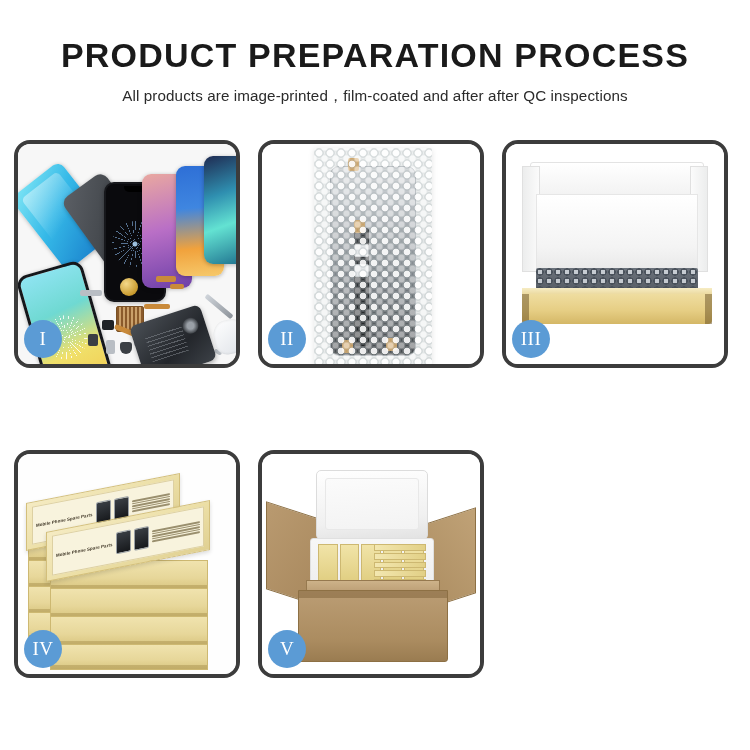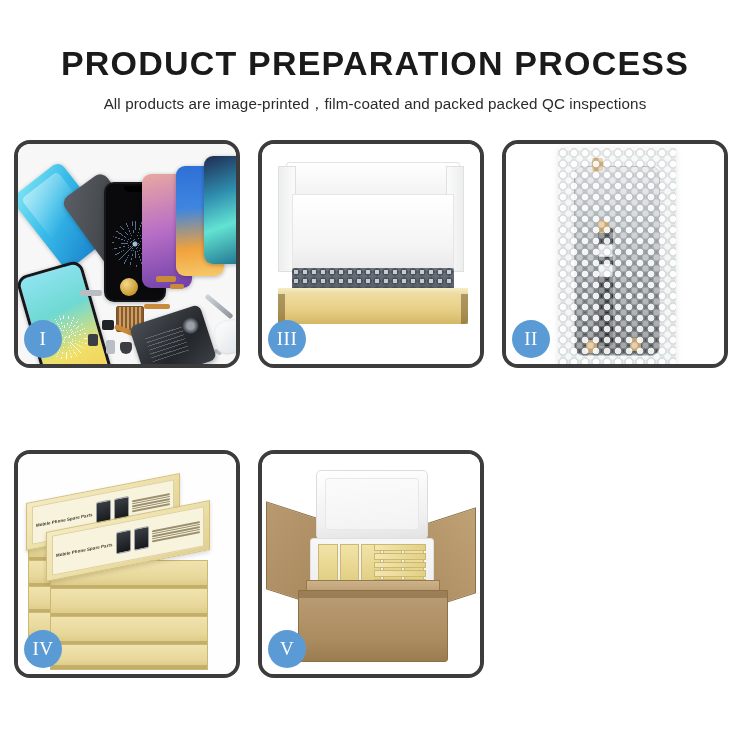--- a/index.html
+++ b/index.html
@@ -21,21 +21,21 @@
     padding-top: 38px;
     text-align: center;
   }
   .title {
     font-family: "Liberation Sans", sans-serif;
     font-size: 34px;
     font-weight: 700;
     letter-spacing: 1.2px;
     color: #1a1a1a;
     line-height: 1.05;
-    margin: 8px;
+    margin: 0;
     white-space: nowrap;
   }
   .subtitle {
     font-family: "Liberation Sans", sans-serif;
     font-size: 15.2px;
     font-weight: 400;
     color: #2b2b2b;
     letter-spacing: 0.1px;
     margin: 12px 0 0 0;
     white-space: nowrap;
@@ -474,21 +474,21 @@
     position:absolute; left: 58px; top: 162px;
     width: 16px; height: 16px;
     background: rgba(140,112,72,.7);
   }
 </style>
 </head>
 <body>
 
 <div class="header">
   <h1 class="title">PRODUCT PREPARATION PROCESS</h1>
-  <p class="subtitle">All products are image-printed，film-coated and packed packed QC inspections</p>
+  <p class="subtitle">All products are image-printed，film-coated and after after QC inspections</p>
 </div>
 
 <div class="grid">
 
   <div class="panel">
     <div class="panel-stage">
       <div class="p1-bg"></div>
 
       <div class="ph ph-a"></div>
       <div class="ph ph-b"></div>
@@ -519,53 +519,53 @@
       <div class="sbit" style="left:102px; top:198px; width:12px; height:12px; border-radius:3px 3px 6px 6px;"></div>
       <div class="sbit lt" style="left:116px; top:192px; width:8px; height:10px;"></div>
       <div class="sbit" style="left:150px; top:184px; width:10px; height:12px;"></div>
       <div class="sbit lt" style="left:196px; top:206px; width:8px; height:4px; transform:rotate(30deg);"></div>
 
       <div class="chassis"></div>
       <div class="tweezer"></div>
       <div class="glove"></div>
     </div>
     <div class="badge">I</div>
-  </div>
-
-  <div class="panel">
-    <div class="panel-stage">
-      <div class="p3-bg"></div>
-      <div class="lid-back"></div>
-      <div class="lid-side-l"></div>
-      <div class="lid-side-r"></div>
-      <div class="foam-sheet"></div>
-      <div class="bubble-fill"></div>
-      <div class="box-lip"></div>
-      <div class="box-front"></div>
-    </div>
-    <div class="badge">III</div>
   </div>
 
   <div class="panel">
     <div class="panel-stage">
       <div class="p2-bg"></div>
       <div class="bubblepack">
         <div class="screen-in"></div>
         <div class="flexcable"></div>
         <div class="conn" style="left:40px; top:96px;"></div>
         <div class="conn" style="left:40px; top:116px;"></div>
         <div class="tape" style="left:34px; top:10px;"></div>
         <div class="tape" style="left:40px; top:72px;"></div>
         <div class="tape" style="left:28px; top:192px;"></div>
         <div class="tape" style="left:72px; top:190px;"></div>
         <div class="bubbles"></div>
         <div class="bubbles alt"></div>
       </div>
     </div>
     <div class="badge">II</div>
+  </div>
+
+  <div class="panel">
+    <div class="panel-stage">
+      <div class="p3-bg"></div>
+      <div class="lid-back"></div>
+      <div class="lid-side-l"></div>
+      <div class="lid-side-r"></div>
+      <div class="foam-sheet"></div>
+      <div class="bubble-fill"></div>
+      <div class="box-lip"></div>
+      <div class="box-front"></div>
+    </div>
+    <div class="badge">III</div>
   </div>
 
   <div class="panel">
     <div class="panel-stage">
       <div class="p4-bg"></div>
       <div class="stackwrap">
 
         <div class="sbox" style="left:6px;  top:70px;  width:96px; height:26px;">
             <div class="edge"></div>
           </div>

